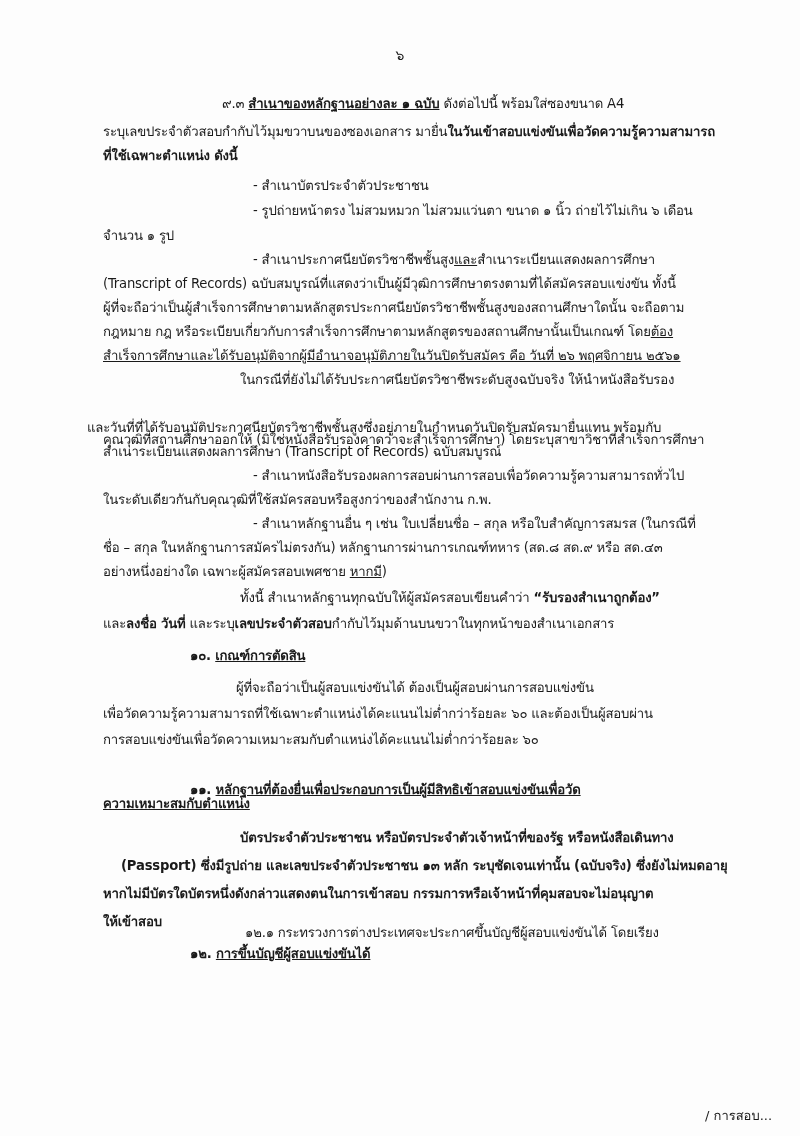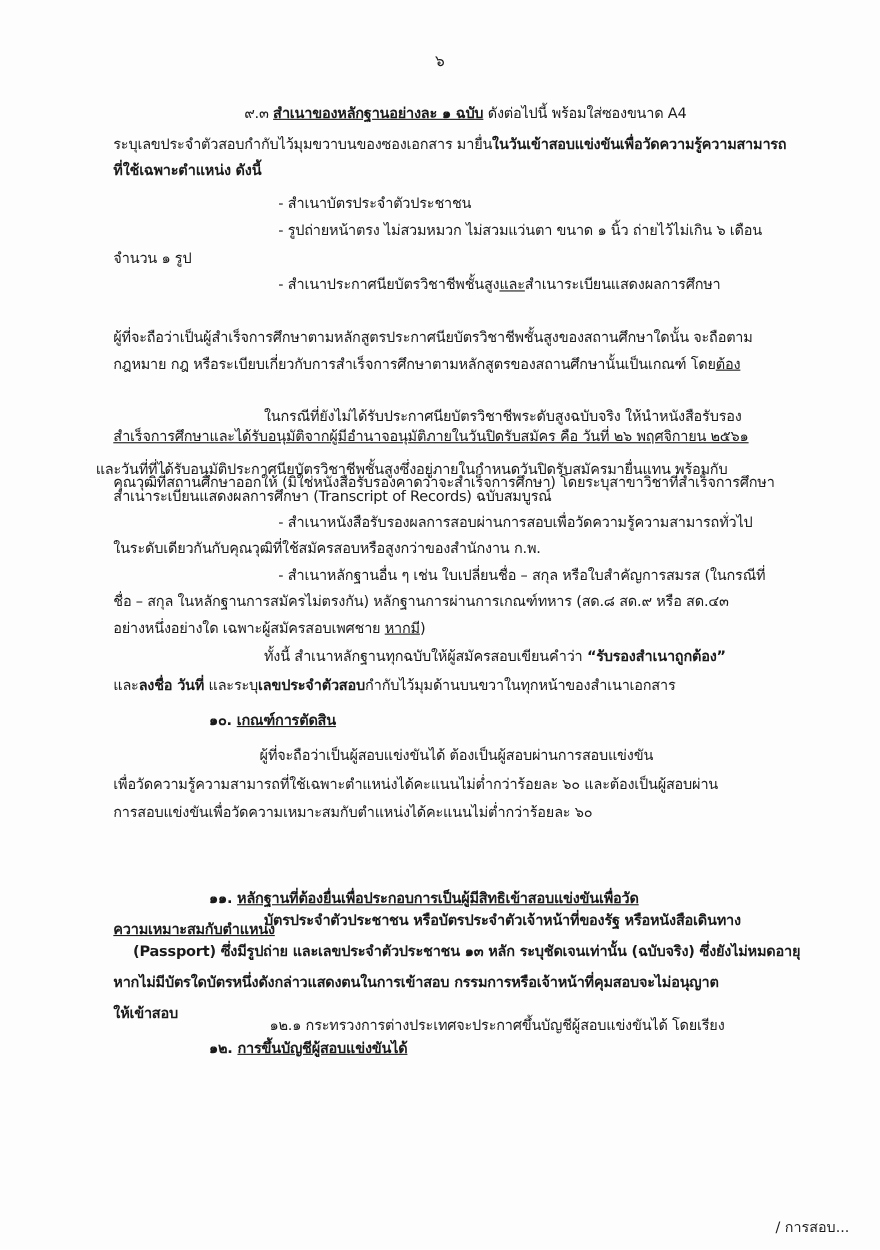--- a/index.html
+++ b/index.html
@@ -5,21 +5,21 @@
   html, body { margin: 0; padding: 0; }
   body {
     width: 800px; height: 1136px; background: #ffffff; position: relative; overflow: hidden;
     font-family: "DejaVu Sans", "Liberation Sans", sans-serif; color: #1a1a1a;
   }
   .page { position: absolute; left: 0; top: 0; width: 800px; height: 1136px; background: #fdfdfd; }
   .line {
     position: absolute; white-space: nowrap; font-size: 13.2px; line-height: 20px; letter-spacing: -0.2px;
   }
   .b { font-weight: bold; }
-  .u { text-decoration: underline; margin-top: 42px; }
+  .u { text-decoration: underline; }
   .pagenum { position: absolute; left: 0; width: 800px; top: 44px; text-align: center; font-size: 14px; }
   .footer { position: absolute; left: 705px; top: 1086px; font-size: 13px; white-space: nowrap; margin-top: 19px; }
 </style>
 </head>
 <body>
 
 <div class="page">
 
   <div class="pagenum">๖</div>
 
@@ -31,20 +31,21 @@
   </div>
   <div class="line b" style="left:103px; top:146px;">ที่ใช้เฉพาะตำแหน่ง ดังนี้</div>
 
   <div class="line" style="left:253px; top:176px;">- สำเนาบัตรประจำตัวประชาชน</div>
   <div class="line" style="left:253px; top:201px;">- รูปถ่ายหน้าตรง ไม่สวมหมวก ไม่สวมแว่นตา ขนาด ๑ นิ้ว ถ่ายไว้ไม่เกิน ๖ เดือน</div>
   <div class="line" style="left:103px; top:226px;">จำนวน ๑ รูป</div>
 
   <div class="line" style="left:253px; top:250px;">
     <span>- สำเนาประกาศนียบัตรวิชาชีพชั้นสูง</span><span class="u">และ</span><span>สำเนาระเบียนแสดงผลการศึกษา</span>
   </div>
+  <div class="line" style="left:103px; top:274px;">(Transcript of Records) ฉบับสมบูรณ์ที่แสดงว่าเป็นผู้มีวุฒิการศึกษาตรงตามที่ได้สมัครสอบแข่งขัน ทั้งนี้</div>
   <div class="line" style="left:103px; top:298px;">ผู้ที่จะถือว่าเป็นผู้สำเร็จการศึกษาตามหลักสูตรประกาศนียบัตรวิชาชีพชั้นสูงของสถานศึกษาใดนั้น จะถือตาม</div>
   <div class="line" style="left:103px; top:322px;">
     <span>กฎหมาย กฎ หรือระเบียบเกี่ยวกับการสำเร็จการศึกษาตามหลักสูตรของสถานศึกษานั้นเป็นเกณฑ์ โดย</span><span class="u">ต้อง</span>
   </div>
   <div class="line u" style="left:103px; top:346px;">สำเร็จการศึกษาและได้รับอนุมัติจากผู้มีอำนาจอนุมัติภายในวันปิดรับสมัคร คือ วันที่ ๒๖ พฤศจิกายน ๒๕๖๑</div>
 
   <div class="line" style="left:240px; top:370px;">ในกรณีที่ยังไม่ได้รับประกาศนียบัตรวิชาชีพระดับสูงฉบับจริง ให้นำหนังสือรับรอง</div>
   <div class="line" style="left:103px; top:394px;margin-top:36px;">คุณวุฒิที่สถานศึกษาออกให้ (มิใช่หนังสือรับรองคาดว่าจะสำเร็จการศึกษา) โดยระบุสาขาวิชาที่สำเร็จการศึกษา</div>
   <div class="line" style="left:87px; top:418px;">และวันที่ที่ได้รับอนุมัติประกาศนียบัตรวิชาชีพชั้นสูงซึ่งอยู่ภายในกำหนดวันปิดรับสมัครมายื่นแทน พร้อมกับ</div>
   <div class="line" style="left:103px; top:442px;">สำเนาระเบียนแสดงผลการศึกษา (Transcript of Records) ฉบับสมบูรณ์</div>
@@ -65,21 +66,21 @@
     <span>และ</span><span class="b">ลงชื่อ วันที่</span><span> และระบุ</span><span class="b">เลขประจำตัวสอบ</span><span>กำกับไว้มุมด้านบนขวาในทุกหน้าของสำเนาเอกสาร</span>
   </div>
 
   <div class="line b" style="left:190px; top:646px;">
     <span>๑๐.  </span><span class="u">เกณฑ์การตัดสิน</span>
   </div>
   <div class="line" style="left:236px; top:678px;">ผู้ที่จะถือว่าเป็นผู้สอบแข่งขันได้ ต้องเป็นผู้สอบผ่านการสอบแข่งขัน</div>
   <div class="line" style="left:103px; top:704px;">เพื่อวัดความรู้ความสามารถที่ใช้เฉพาะตำแหน่งได้คะแนนไม่ต่ำกว่าร้อยละ ๖๐ และต้องเป็นผู้สอบผ่าน</div>
   <div class="line" style="left:103px; top:730px;">การสอบแข่งขันเพื่อวัดความเหมาะสมกับตำแหน่งได้คะแนนไม่ต่ำกว่าร้อยละ ๖๐</div>
 
-  <div class="line b" style="left:190px; top:808px;">
+  <div class="line b" style="left:190px; top:780px;">
     <span>๑๑.  </span><span class="u">หลักฐานที่ต้องยื่นเพื่อประกอบการเป็นผู้มีสิทธิเข้าสอบแข่งขันเพื่อวัด</span>
   </div>
   <div class="line b u" style="left:103px; top:794px;">ความเหมาะสมกับตำแหน่ง</div>
   <div class="line b" style="left:240px; top:828px;">บัตรประจำตัวประชาชน หรือบัตรประจำตัวเจ้าหน้าที่ของรัฐ หรือหนังสือเดินทาง</div>
   <div class="line b" style="left:121px; top:856px;">(Passport) ซึ่งมีรูปถ่าย และเลขประจำตัวประชาชน ๑๓ หลัก ระบุชัดเจนเท่านั้น (ฉบับจริง) ซึ่งยังไม่หมดอายุ</div>
   <div class="line b" style="left:103px; top:884px;">หากไม่มีบัตรใดบัตรหนึ่งดังกล่าวแสดงตนในการเข้าสอบ กรรมการหรือเจ้าหน้าที่คุมสอบจะไม่อนุญาต</div>
   <div class="line b" style="left:103px; top:912px;">ให้เข้าสอบ</div>
 
   <div class="line b" style="left:190px; top:944px;">
     <span>๑๒.  </span><span class="u">การขึ้นบัญชีผู้สอบแข่งขันได้</span>

